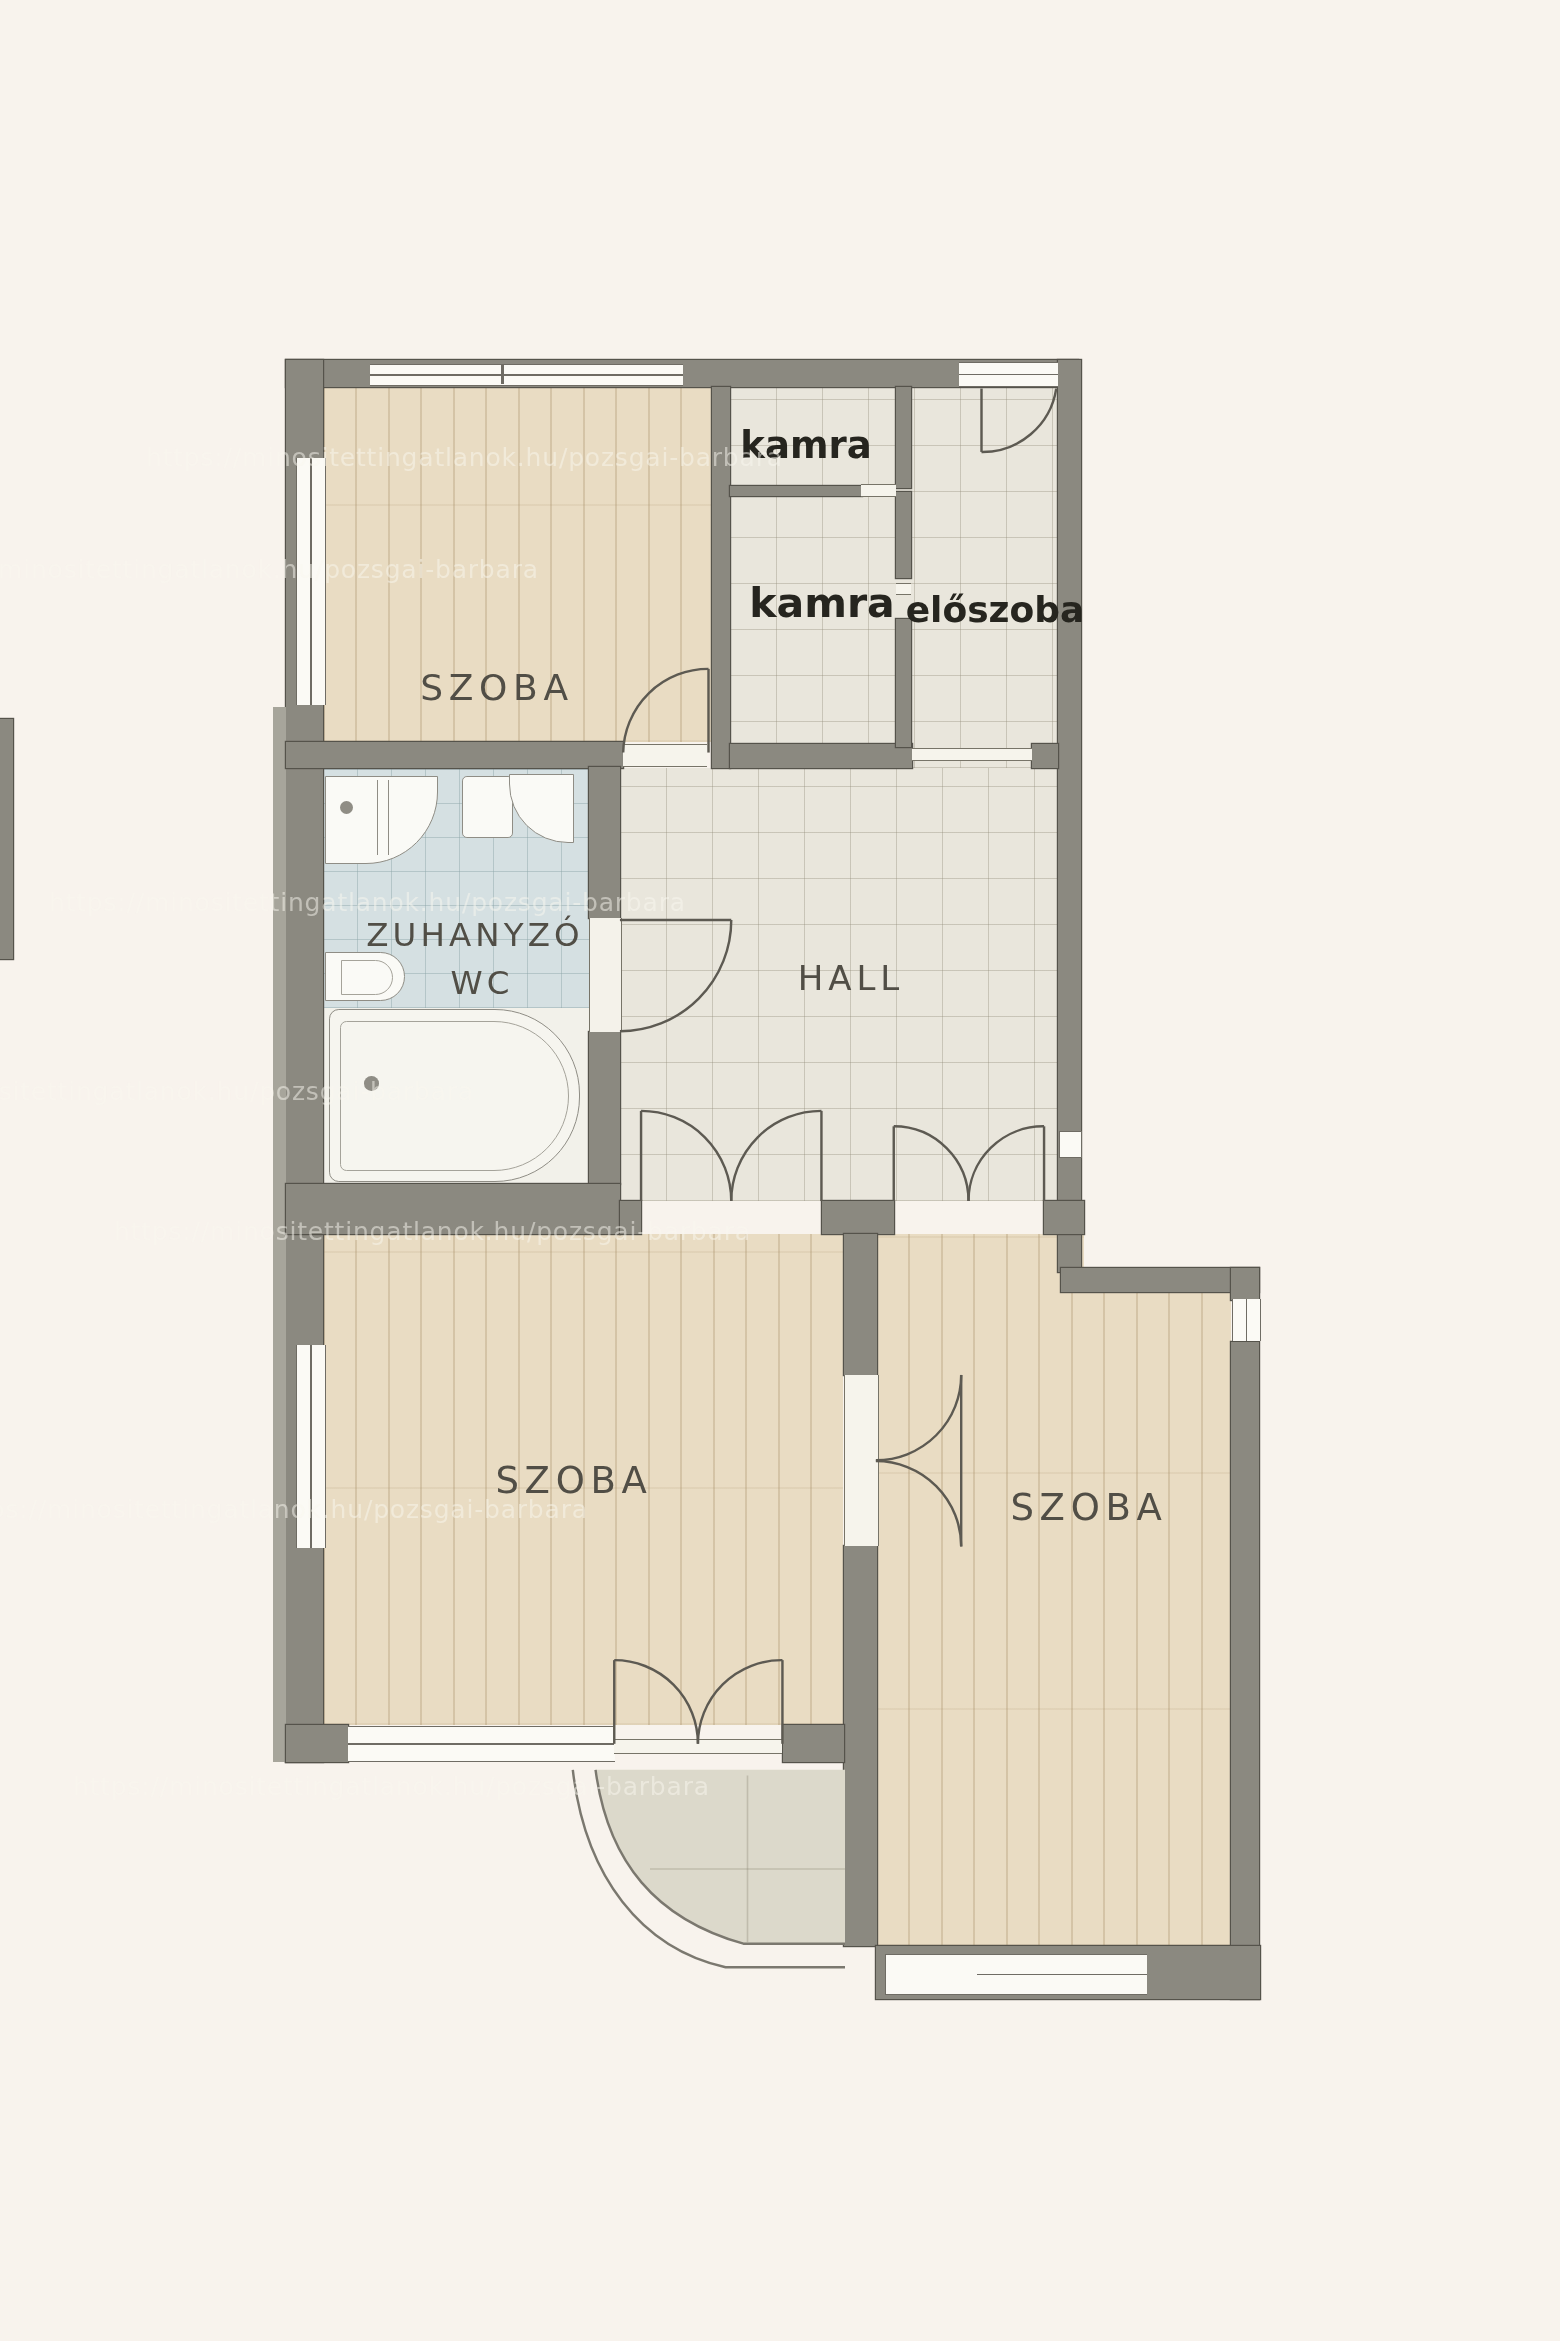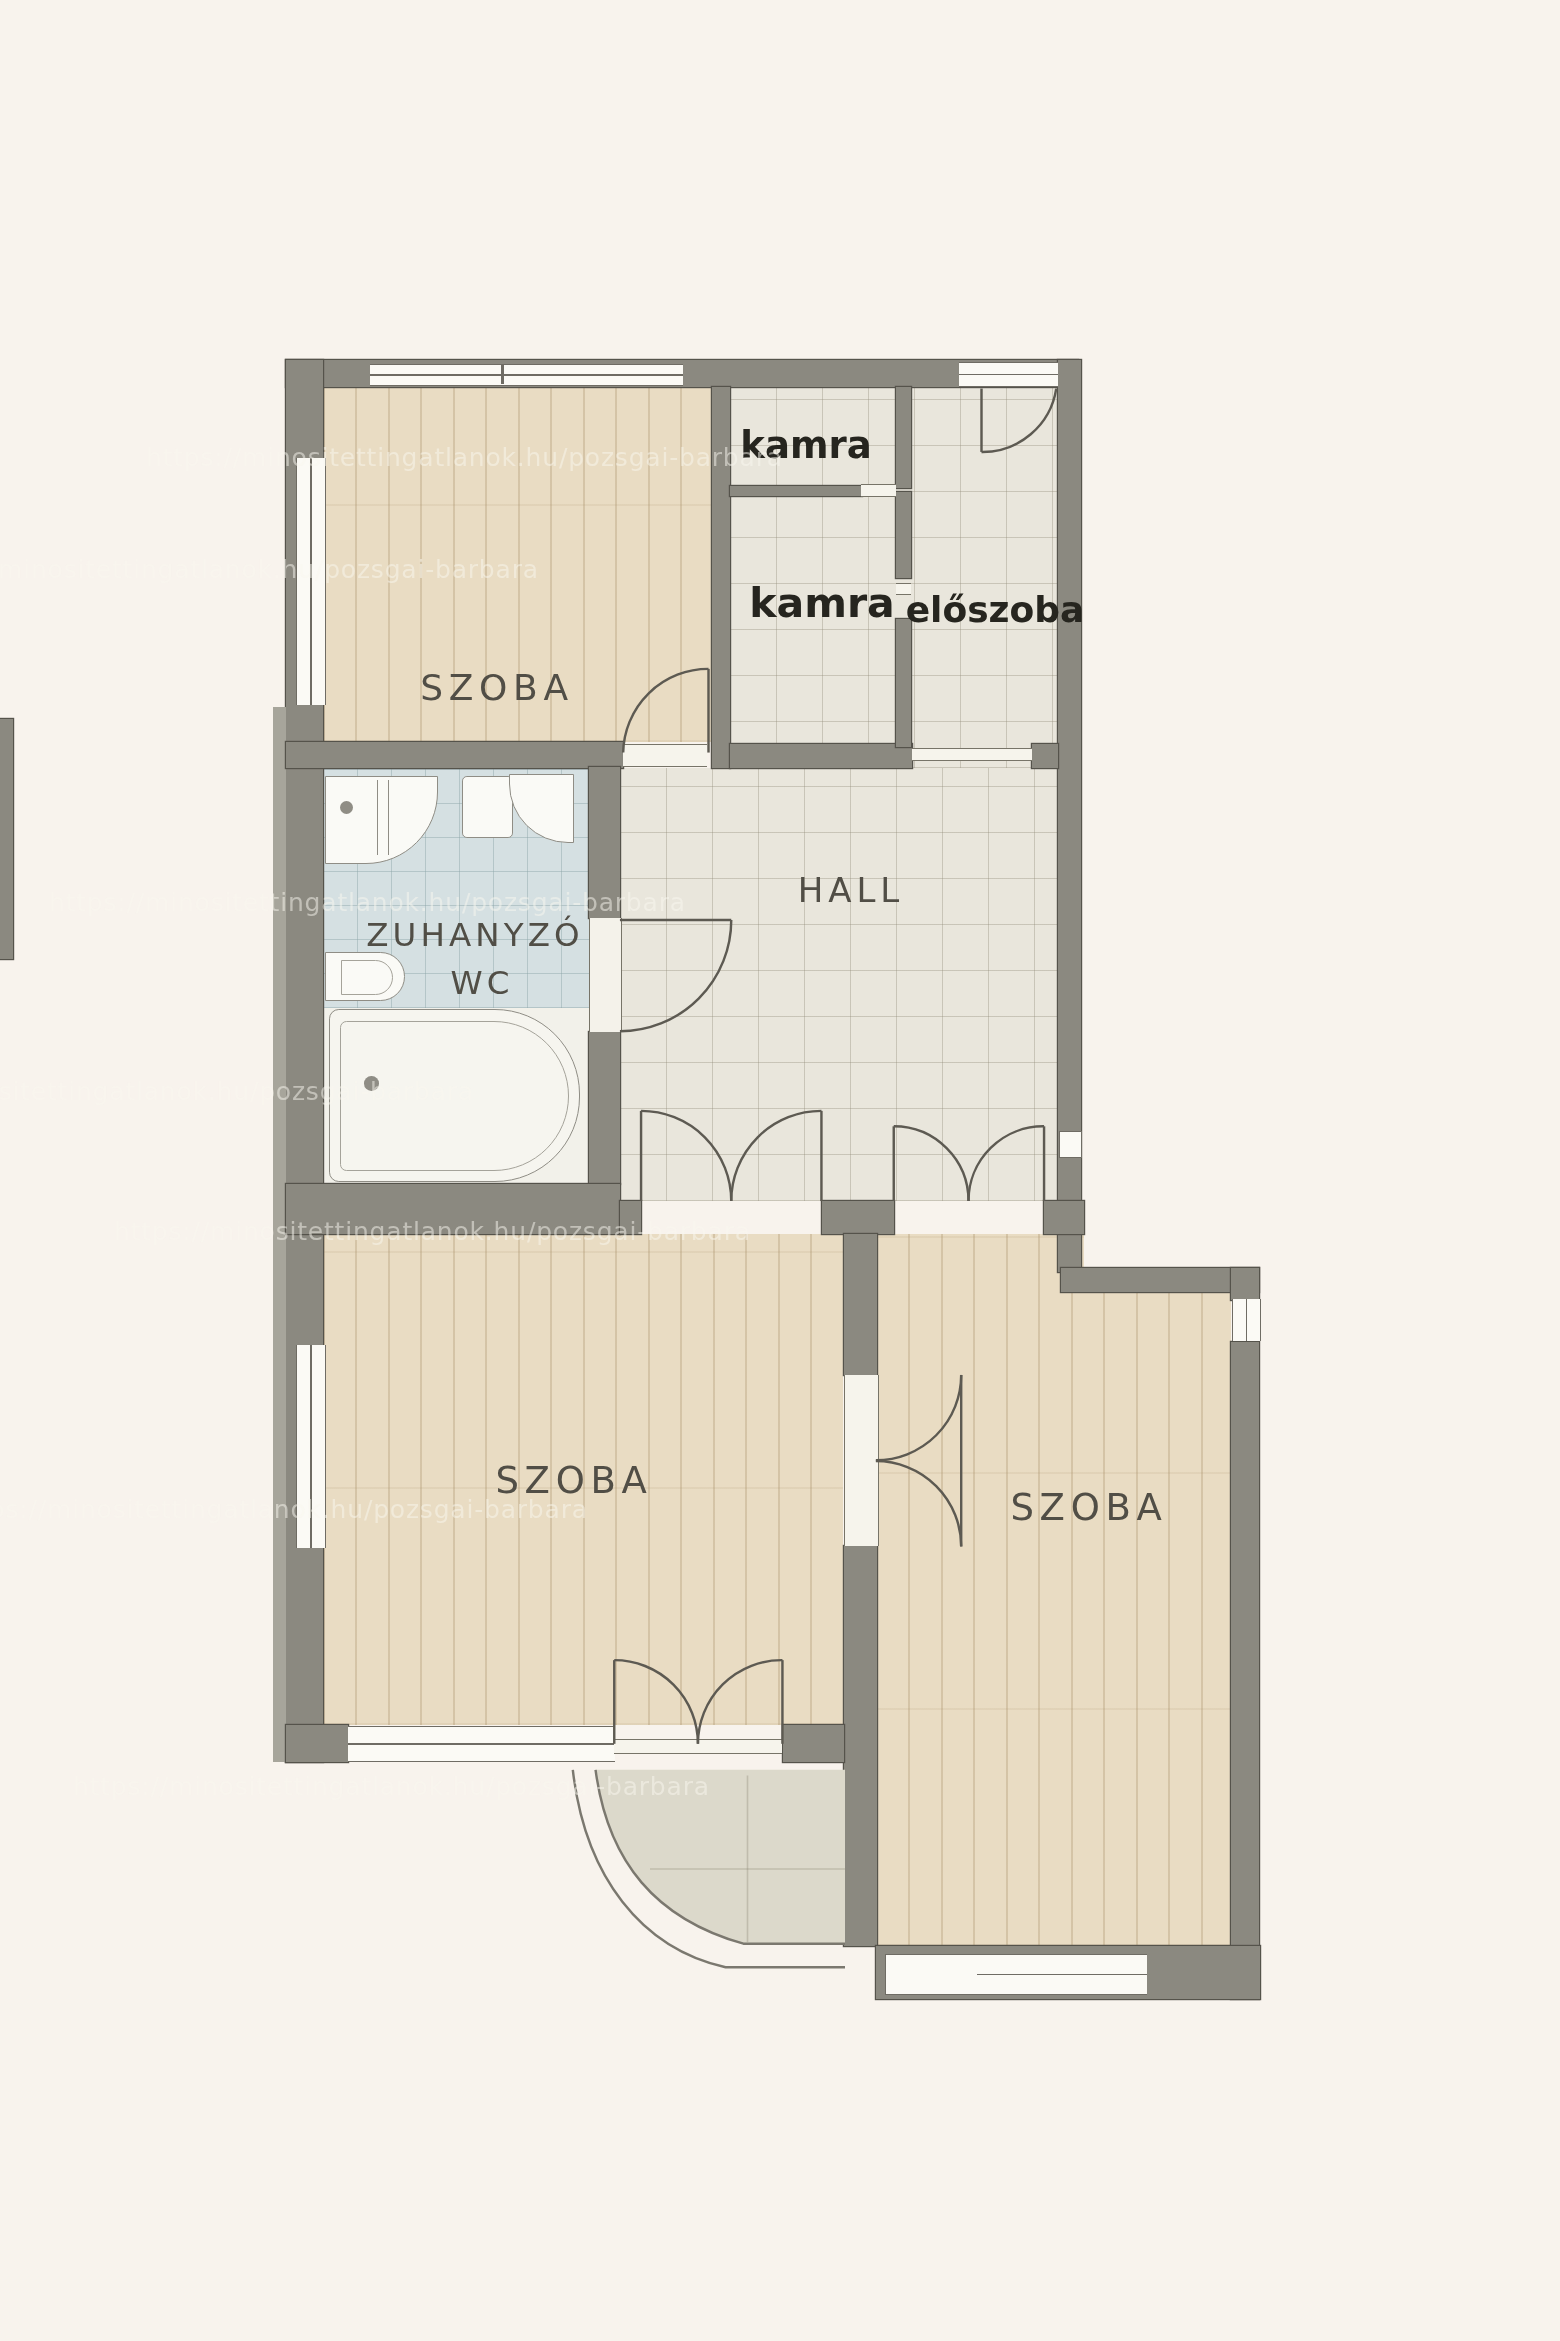--- a/index.html
+++ b/index.html
@@ -157,21 +157,21 @@
       <path d="M 963,2043 A 103,103 0 0 0 859,2146"></path>
     </g>
   </svg>
 
   <div class="abs lbl" style="left:497px;top:687px;font-size:36px;">SZOBA</div>
   <div class="abs lbl2" style="left:806px;top:445px;font-size:37px;">kamra</div>
   <div class="abs lbl2" style="left:822px;top:603px;font-size:41px;">kamra</div>
   <div class="abs lbl2" style="left:995px;top:609px;font-size:36px;">előszoba</div>
   <div class="abs lbl" style="left:475px;top:935px;font-size:32.5px;letter-spacing:4.1px;">ZUHANYZÓ</div>
   <div class="abs lbl" style="left:482px;top:983px;font-size:32.5px;letter-spacing:4.1px;">WC</div>
-  <div class="abs lbl" style="left:851px;top:890px;font-size:34px;letter-spacing:4.9px;">HALL</div>
+  <div class="abs lbl" style="left:851px;top:978px;font-size:34px;letter-spacing:4.9px;">HALL</div>
   <div class="abs lbl" style="left:574px;top:1480px;font-size:37px;">SZOBA</div>
   <div class="abs lbl" style="left:1089px;top:1507px;font-size:37px;">SZOBA</div>
 
   <div class="abs wm" style="left:146px;top:443px;">https://minositettingatlanok.hu/pozsgai-barbara</div>
   <div class="abs wm" style="left:-98px;top:555px;">https://minositettingatlanok.hu/pozsgai-barbara</div>
   <div class="abs wm" style="left:49px;top:888px;">https://minositettingatlanok.hu/pozsgai-barbara</div>
   <div class="abs wm" style="left:-163px;top:1077px;">https://minositettingatlanok.hu/pozsgai-barbara</div>
   <div class="abs wm" style="left:114px;top:1217px;">https://minositettingatlanok.hu/pozsgai-barbara</div>
   <div class="abs wm" style="left:-49px;top:1495px;">https://minositettingatlanok.hu/pozsgai-barbara</div>
   <div class="abs wm" style="left:73px;top:1772px;">https://minositettingatlanok.hu/pozsgai-barbara</div>

